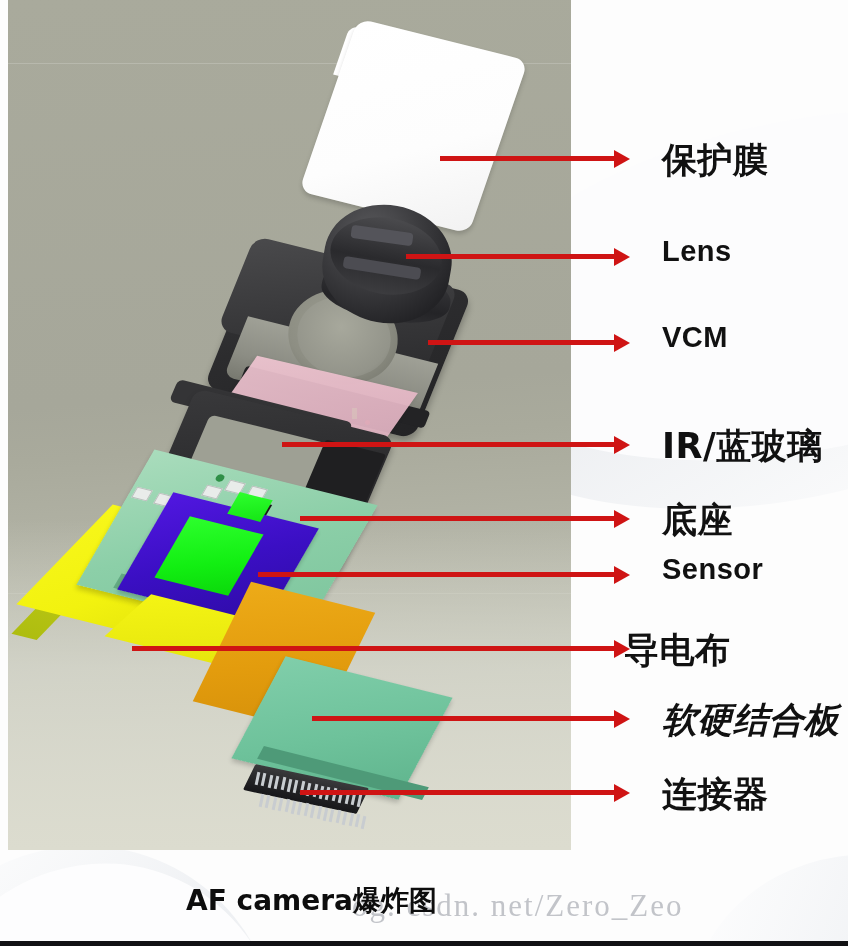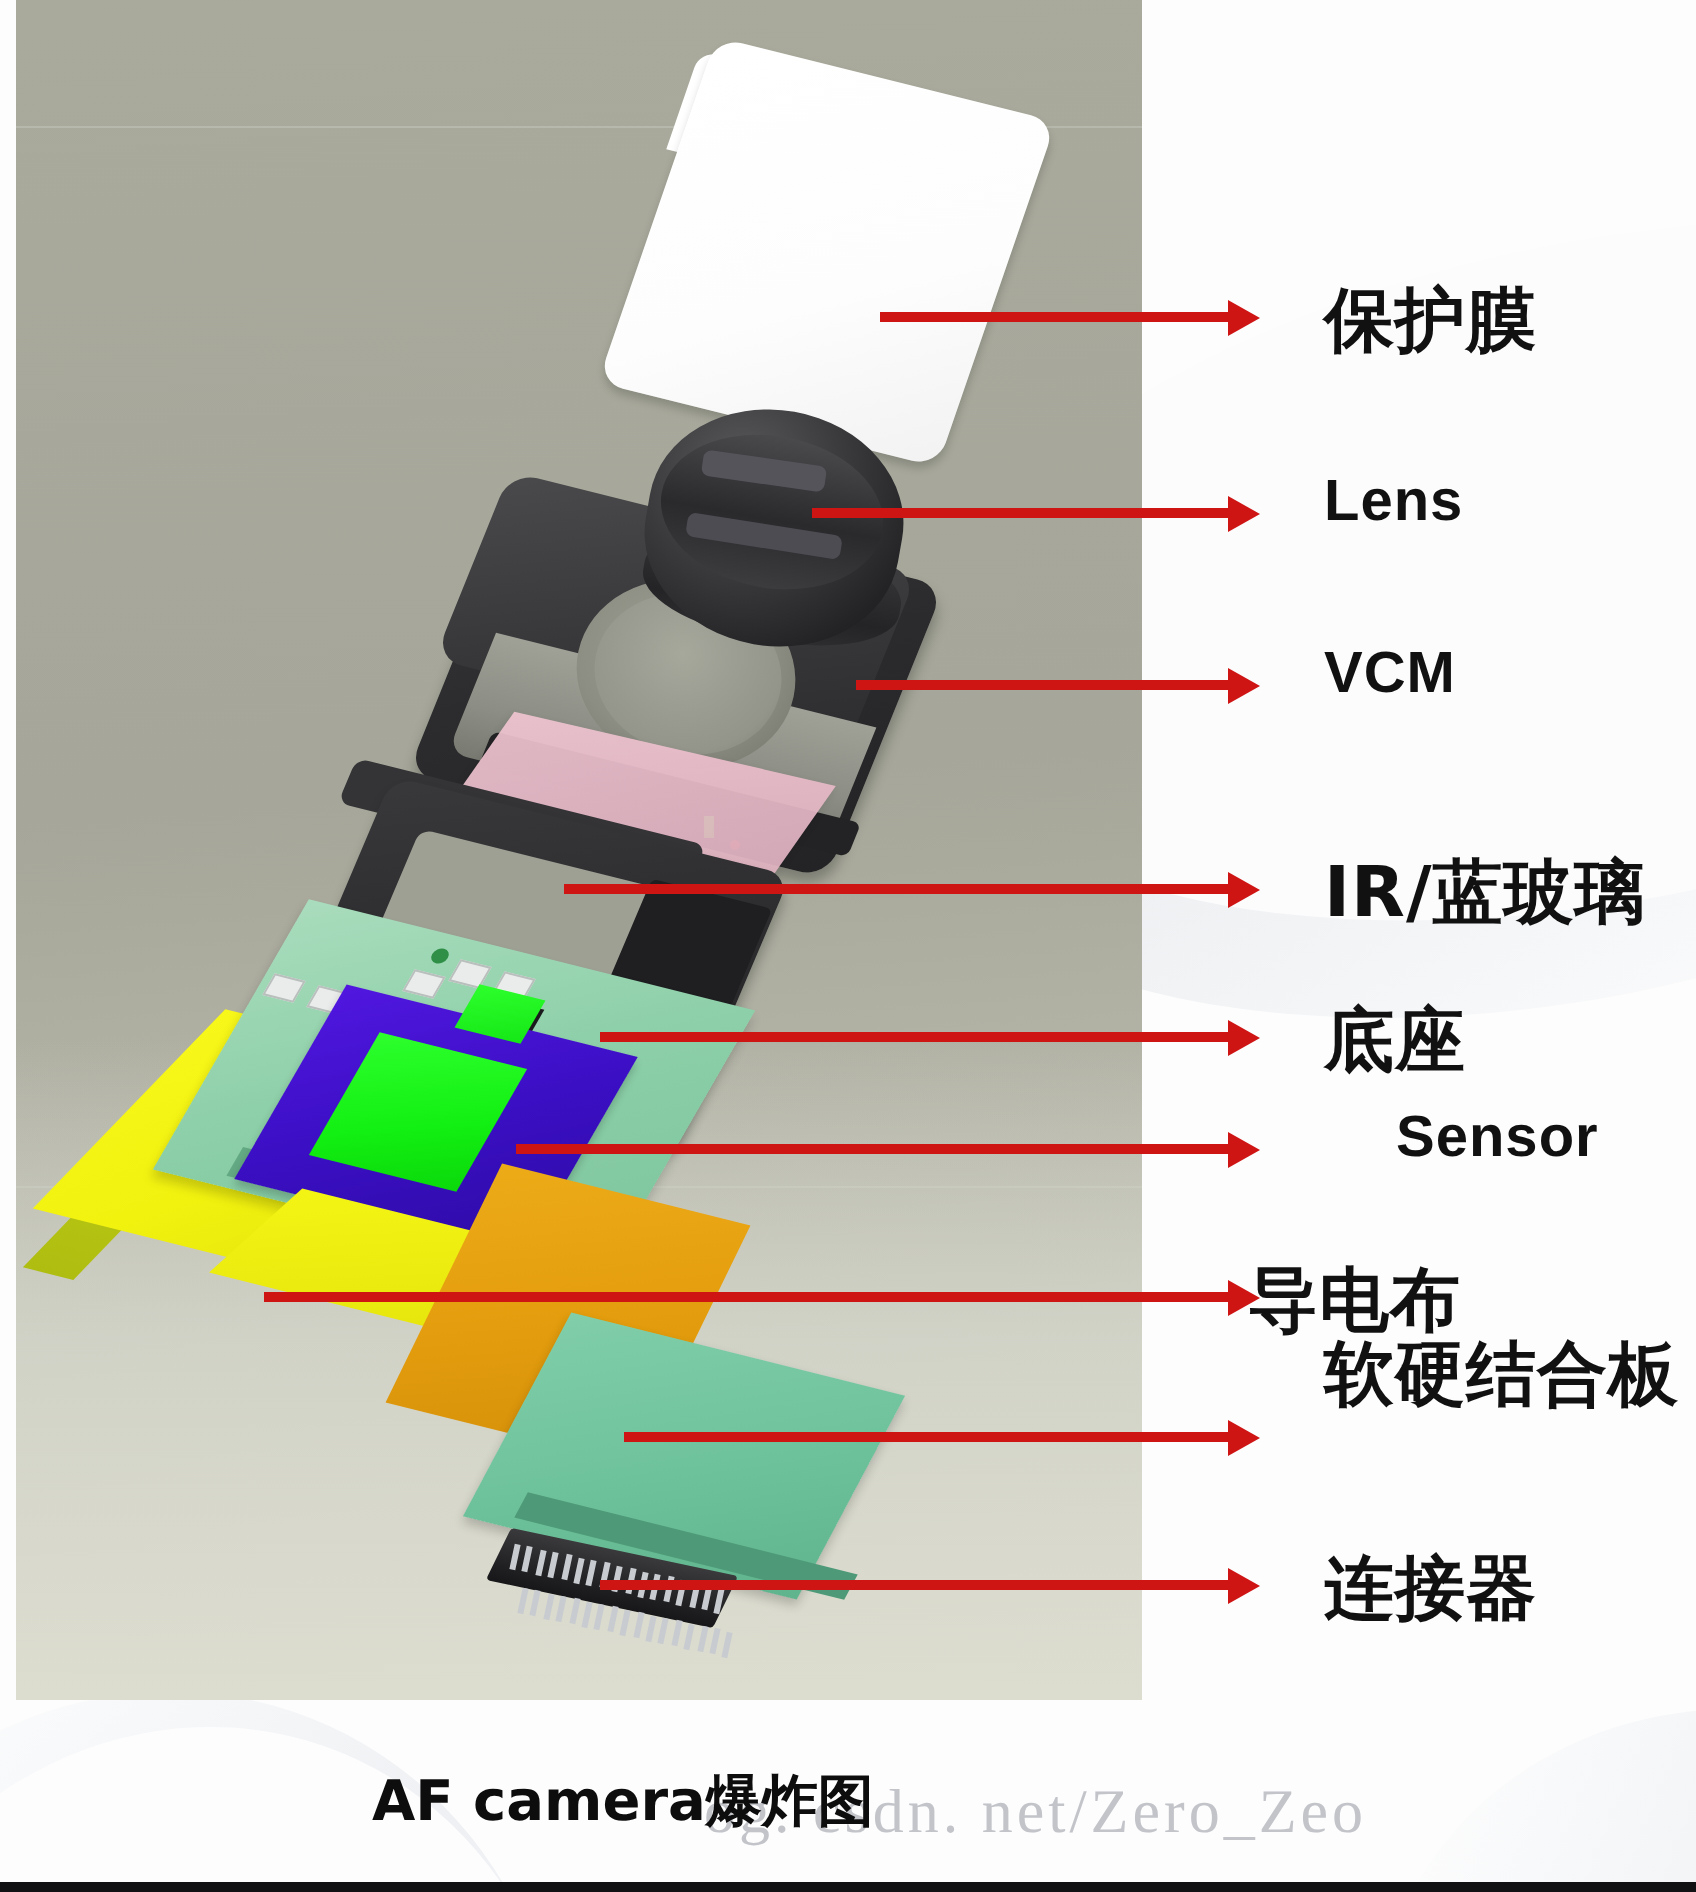--- a/index.html
+++ b/index.html
@@ -380,25 +380,25 @@
       <div class="label cjk" style="left: 662px; top: 137px;">保护膜</div>
       <div class="arrow" style="left: 406px; top: 254px; width: 210px; background: rgb(207, 20, 20);"></div>
       <div class="label lat" style="left: 662px; top: 235px;">Lens</div>
       <div class="arrow" style="left: 428px; top: 340px; width: 188px; background: rgb(207, 20, 20);"></div>
       <div class="label lat" style="left: 662px; top: 321px;">VCM</div>
       <div class="arrow" style="left: 282px; top: 442px; width: 334px; background: rgb(207, 20, 20);"></div>
       <div class="label cjk" style="left: 662px; top: 423px;">IR/蓝玻璃</div>
       <div class="arrow" style="left: 300px; top: 516px; width: 316px; background: rgb(207, 20, 20);"></div>
       <div class="label cjk" style="left: 662px; top: 497px;">底座</div>
       <div class="arrow" style="left: 258px; top: 572px; width: 358px; background: rgb(207, 20, 20);"></div>
-      <div class="label lat" style="left: 662px; top: 553px; margin-left: 36px;">Sensor</div>
+      <div class="label lat" style="left: 662px; top: 553px;">Sensor</div>
       <div class="arrow" style="left: 132px; top: 646px; width: 484px; background: rgb(207, 20, 20);"></div>
       <div class="label cjk" style="left: 624px; top: 627px;">导电布</div>
       <div class="arrow" style="left: 312px; top: 716px; width: 304px; background: rgb(207, 20, 20);"></div>
-      <div class="label cjk" style="left: 662px; top: 664px;">软硬结合板</div>
+      <div class="label cjk" style="left: 662px; top: 697px; font-style: italic;">软硬结合板</div>
       <div class="arrow" style="left: 300px; top: 790px; width: 316px; background: rgb(207, 20, 20);"></div>
       <div class="label cjk" style="left: 662px; top: 771px;">连接器</div>
     </div>
 
   <div id="watermark">og. csdn. net/Zero_Zeo</div>
   <div id="caption">AF camera爆炸图</div>
   <div id="bottombar"></div>
 </div>
 
 </body></html>

